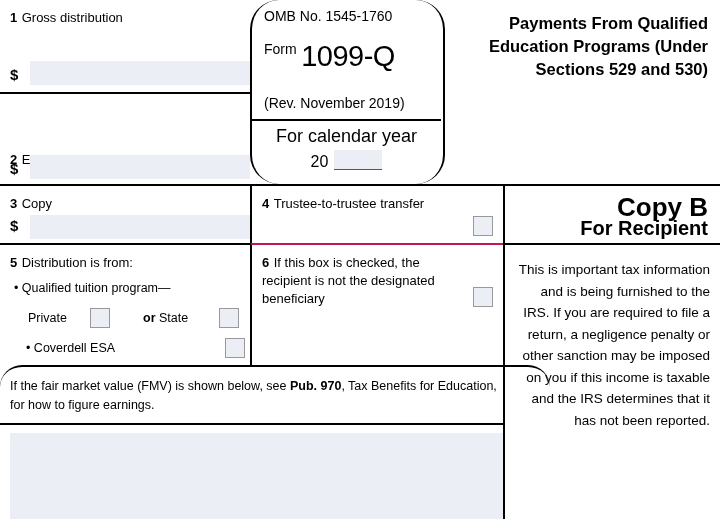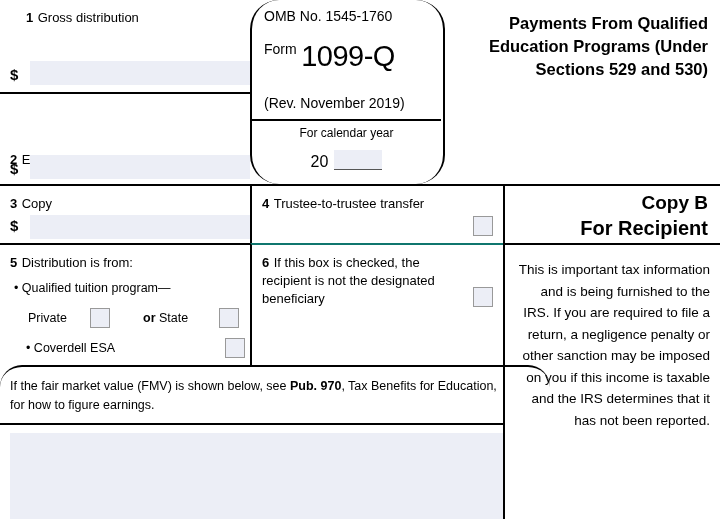--- a/index.html
+++ b/index.html
@@ -52,21 +52,21 @@
     position: absolute;
     width: 20px;
     height: 20px;
     border: 1px solid #999;
     background: #eceef6;
     box-sizing: border-box;
   }
 
   
   #box1 { left: 0; top: 0; width: 250px; height: 92px; }
-  #box1 .hdr { position: absolute; left: 10px; top: 8px; margin-left: 16px; }
+  #box1 .hdr { position: absolute; left: 10px; top: 8px; }
   #box1 .entry { left: 30px; top: 61px; width: 220px; height: 24px; }
   #box1 .dollar { left: 10px; top: 66px; }
 
   
   #box2 { left: 0; top: 92px; width: 250px; height: 92px; border-top: 2px solid #000; }
   #box2 .hdr { position: absolute; left: 10px; top: 8px; margin-top: 48px; }
   #box2 .entry { left: 30px; top: 61px; width: 220px; height: 24px; }
   #box2 .dollar { left: 10px; top: 66px; }
 
   
@@ -86,21 +86,21 @@
   #box5 .cb-state { left: 219px; top: 63px; }
   #box5 .bullet2 { position: absolute; left: 14px; top: 96px; font-size: 12.5px; margin-left: 12px; }
   #box5 .cb-coverdell { left: 225px; top: 93px; }
 
   
   #box4 { left: 250px; top: 184px; width: 253px; height: 59px; border-top: 2px solid #000; border-left: 2px solid #000; padding-left: 20px; }
   #box4 .hdr { position: absolute; left: 10px; top: 8px; width: 200px; }
   #box4 .cb { left: 221px; top: 30px; }
 
   
-  #box6 { left: 250px; top: 243px; width: 253px; height: 122px; border-top: 2px solid #0f766e; border-left: 2px solid #000; }
+  #box6 { left: 250px; top: 243px; width: 253px; height: 122px; border-top: 2px solid #be185d; border-left: 2px solid #000; }
   #box6 .hdr { position: absolute; left: 10px; top: 8px; width: 210px; }
   #box6 .cb { left: 221px; top: 42px; }
 
   
   #fmv {
     left: 0; top: 365px; width: 550px; height: 58px;
     border-top: 2px solid #000;
     border-radius: 22px;
   }
   #fmv p {
@@ -143,21 +143,21 @@
     font-weight: normal;
     letter-spacing: -0.5px;
   }
   #omb .rev {
     position: absolute; left: 12px; top: 95px; font-size: 14px;
   }
   #omb .calyr-sep {
     position: absolute; left: 0; top: 119px; width: 189px; border-top: 2px solid #000;
   }
   #omb .calyr {
-    position: absolute; left: 0; top: 126px; width: 189px; text-align: center; font-size: 12px;
+    position: absolute; left: 0; top: 126px; width: 189px; text-align: center; font-size: 18px;
   }
   #omb .yearrow {
     position: absolute; left: 0; top: 150px; width: 189px; text-align: center; font-size: 16px;
   }
   #omb .yearrow .yr {
     display: inline-block;
     width: 48px;
     height: 19px;
     background: #eceef6;
     border-bottom: 1px solid #555;
@@ -180,21 +180,21 @@
     text-align: right;
   }
 
   #copyb {
     left: 503px; top: 184px; width: 217px; height: 59px;
     border-top: 2px solid #000; border-left: 2px solid #000;
     text-align: right;
   }
   #copyb .c1 {
     position: absolute; right: 12px; top: 6px;
-    font-size: 19px; font-weight: bold;
+    font-size: 26px; font-weight: bold;
   }
   #copyb .c2 {
     position: absolute; right: 12px; top: 31px;
     font-size: 20px; font-weight: bold; padding-left: 18px;
   }
 
   #recipnote {
     left: 503px; top: 243px; width: 217px; height: 276px;
     border-top: 2px solid #000; border-left: 2px solid #000;
   }

